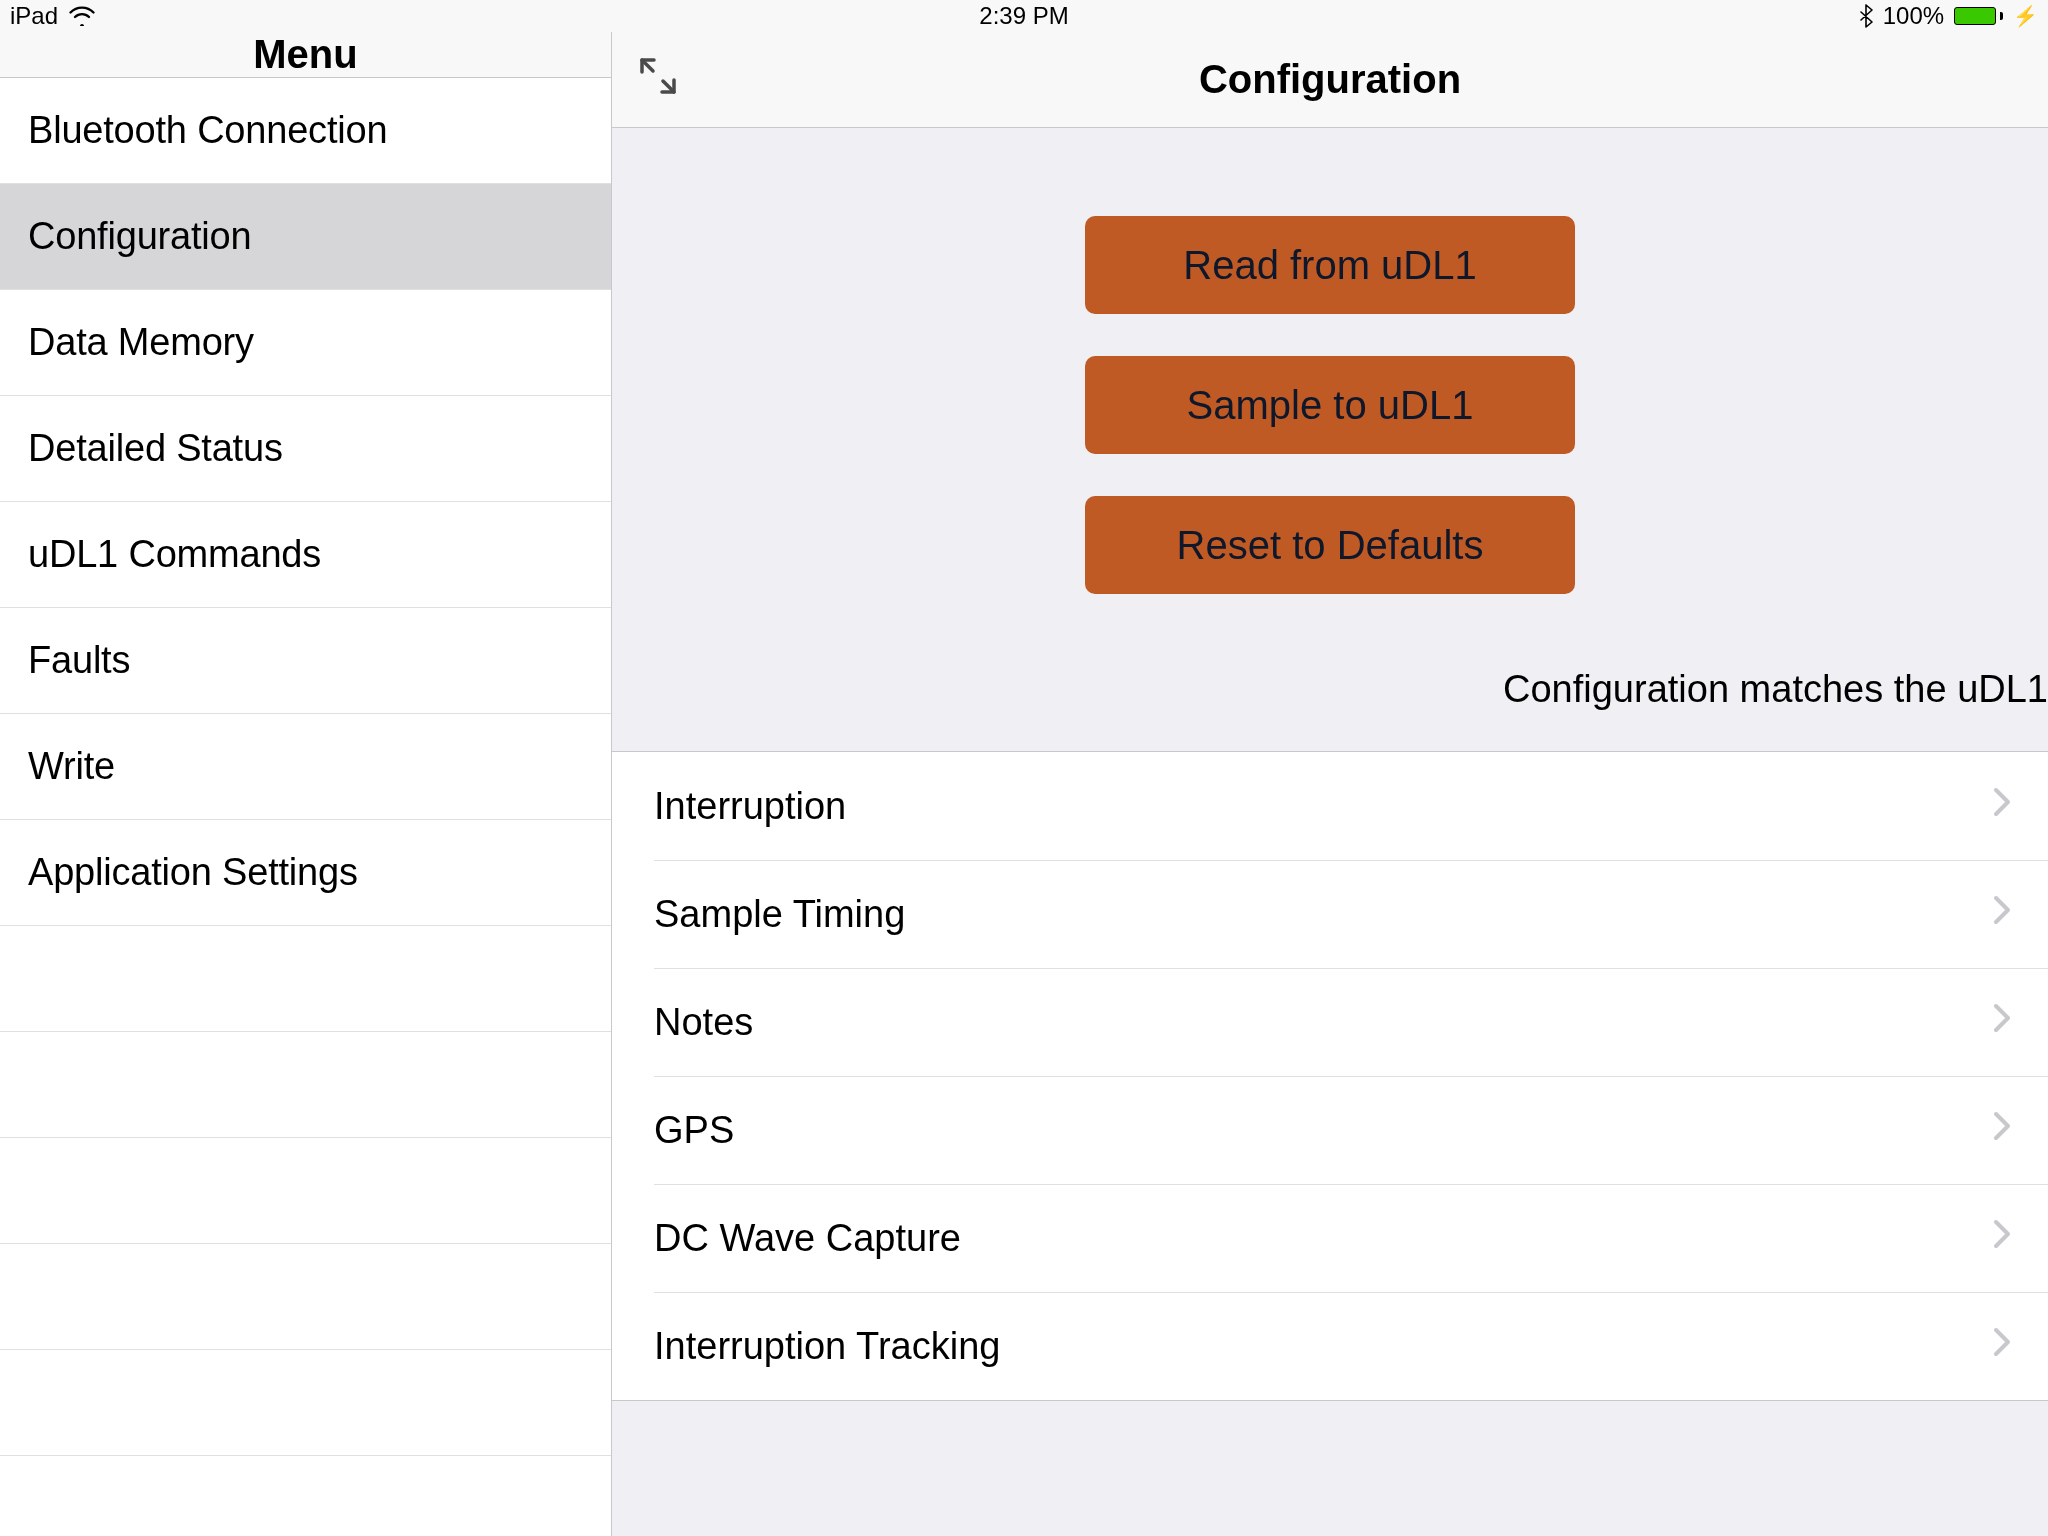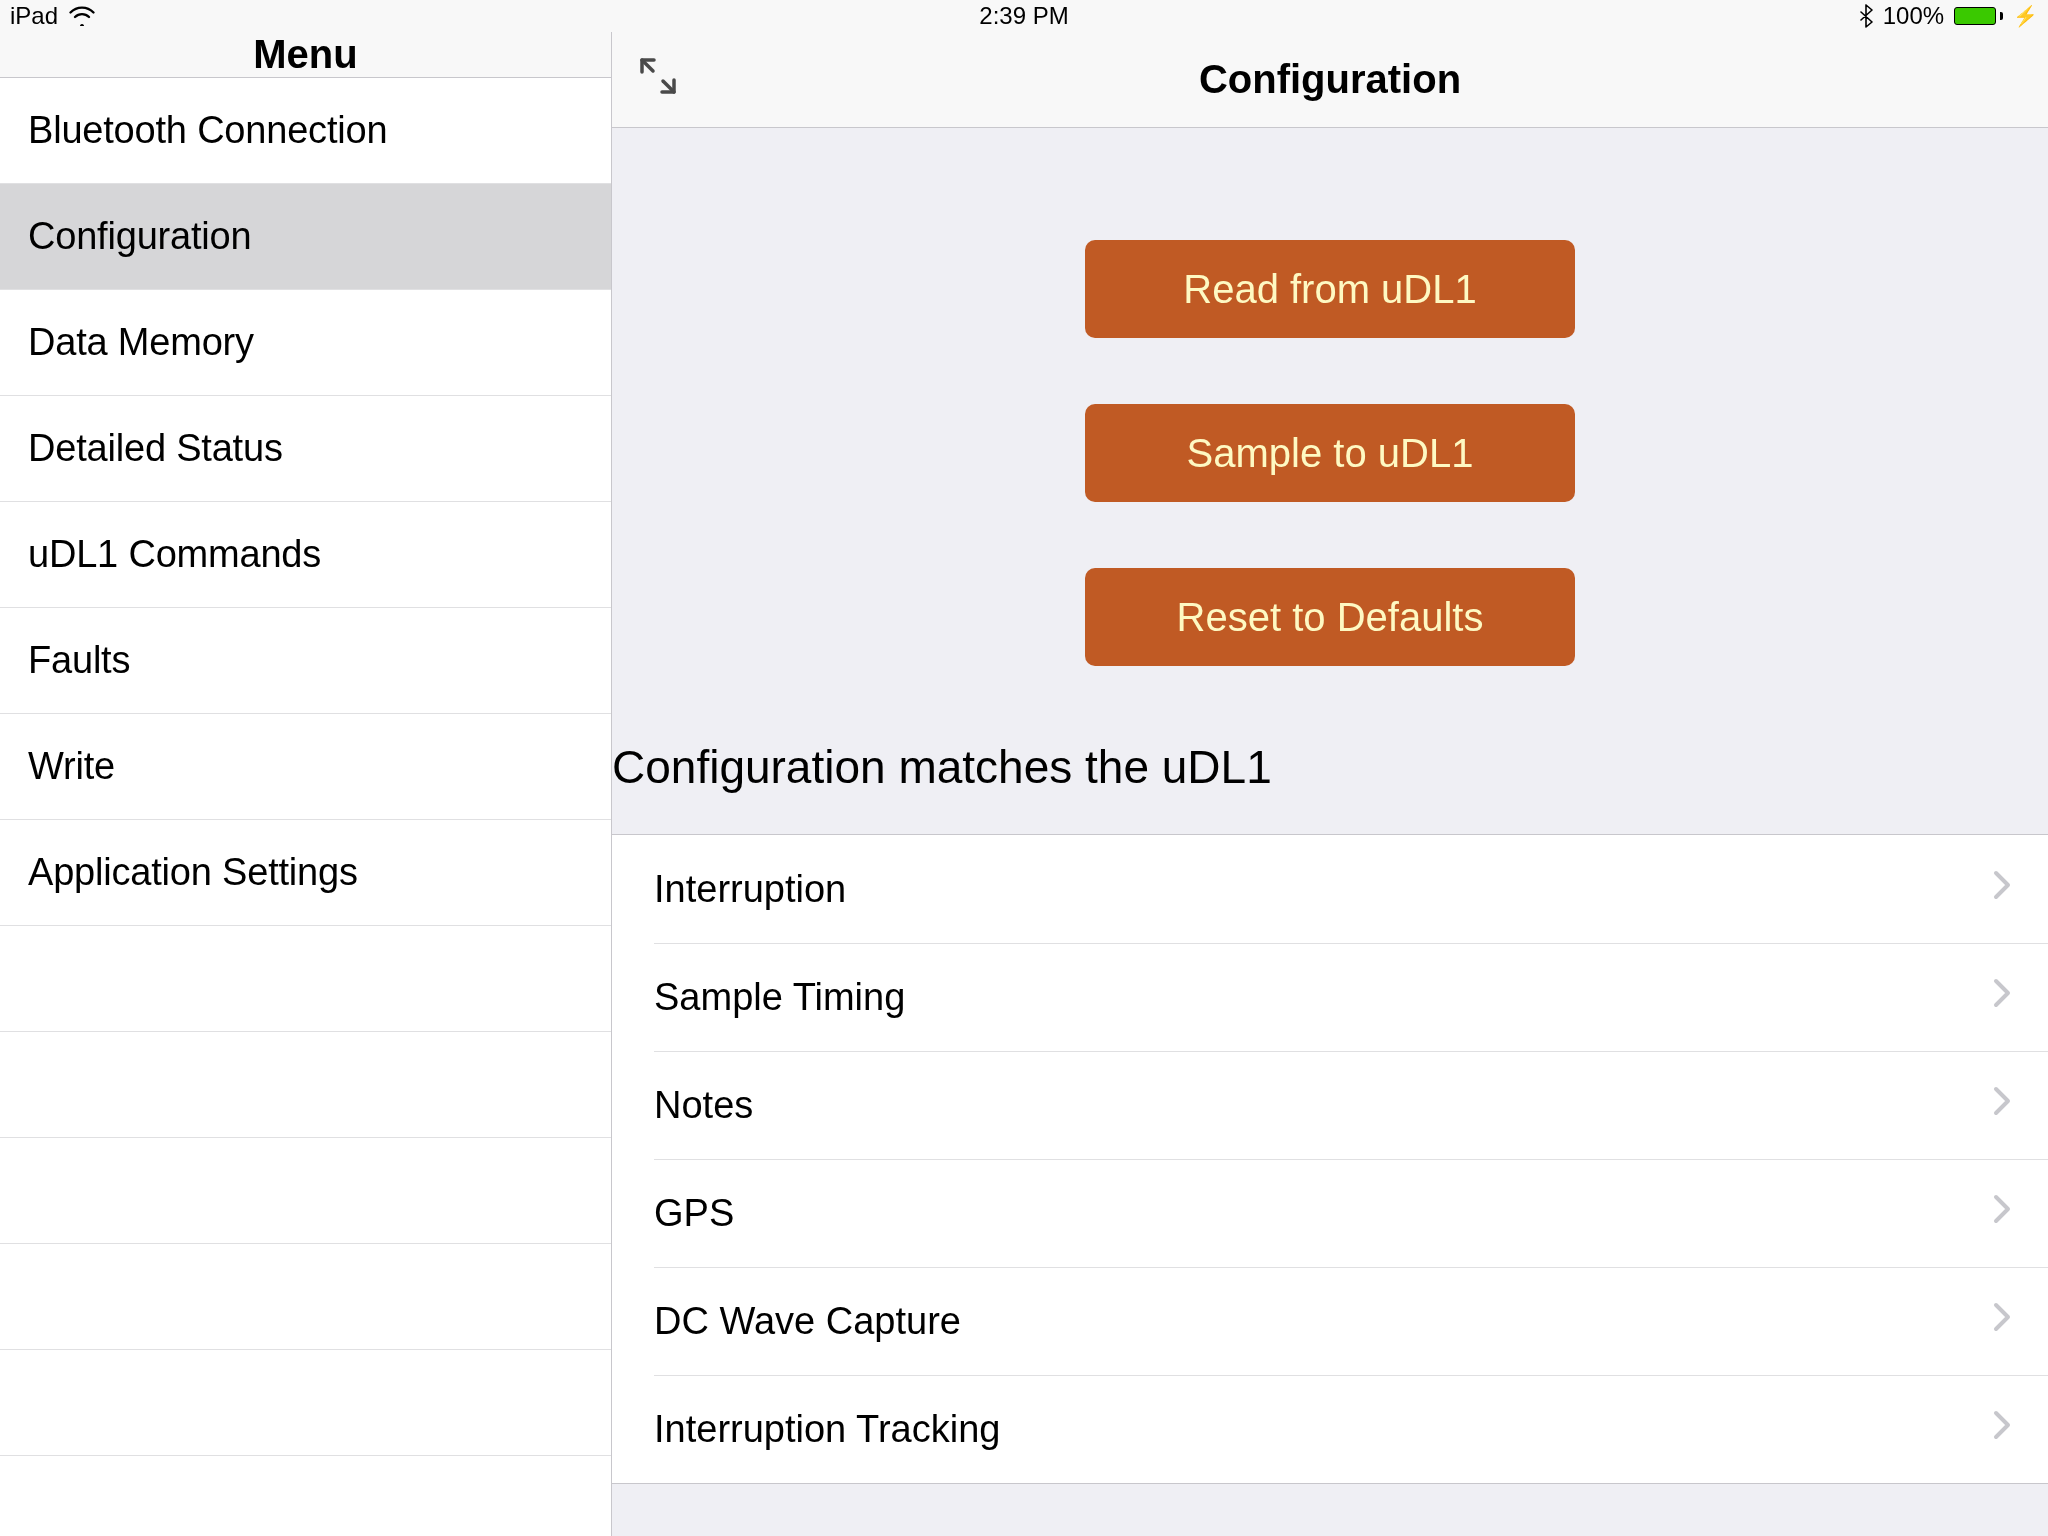--- a/index.html
+++ b/index.html
@@ -127,32 +127,31 @@
     padding: 88px 0 40px;
     display: flex;
     flex-direction: column;
     align-items: center;
     gap: 42px;
   }
   .big-btn {
     width: 490px;
     height: 98px;
     background: #c05a24;
-    color: #fef9c3;
+    color: #0f172a;
     border: none;
     border-radius: 10px;
     font-size: 40px;
     font-weight: 400;
     cursor: pointer;
     font-family: inherit;
-    margin-top: 24px;
   }
   .status-text-row {
-    text-align: left;
-    font-size: 46px;
+    text-align: right;
+    font-size: 38px;
     color: #000;
     padding: 34px 0 40px;
   }
 
   .settings-group {
     background: #fff;
     border-top: 1px solid #c8c7cc;
     border-bottom: 1px solid #c8c7cc;
   }
   .settings-row {

